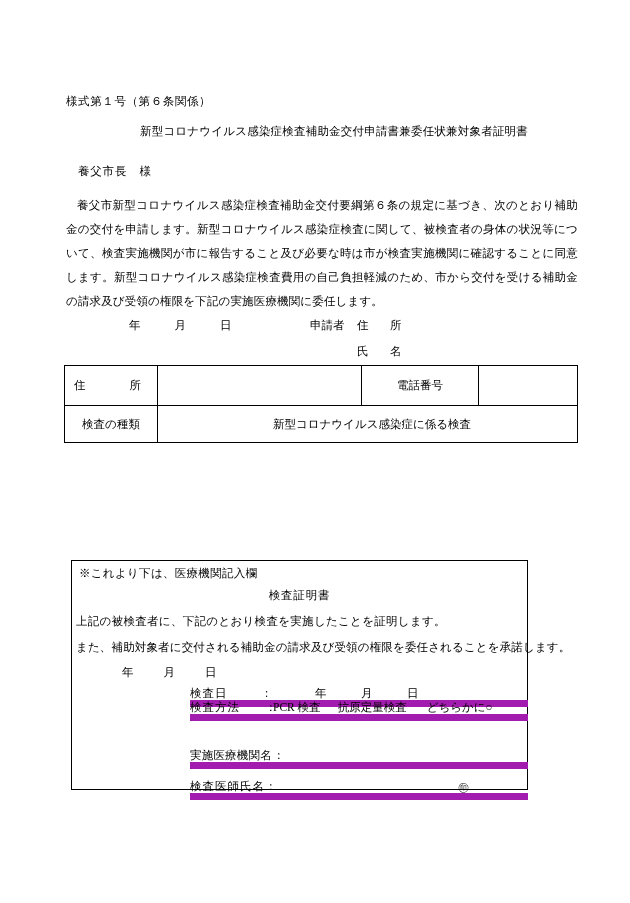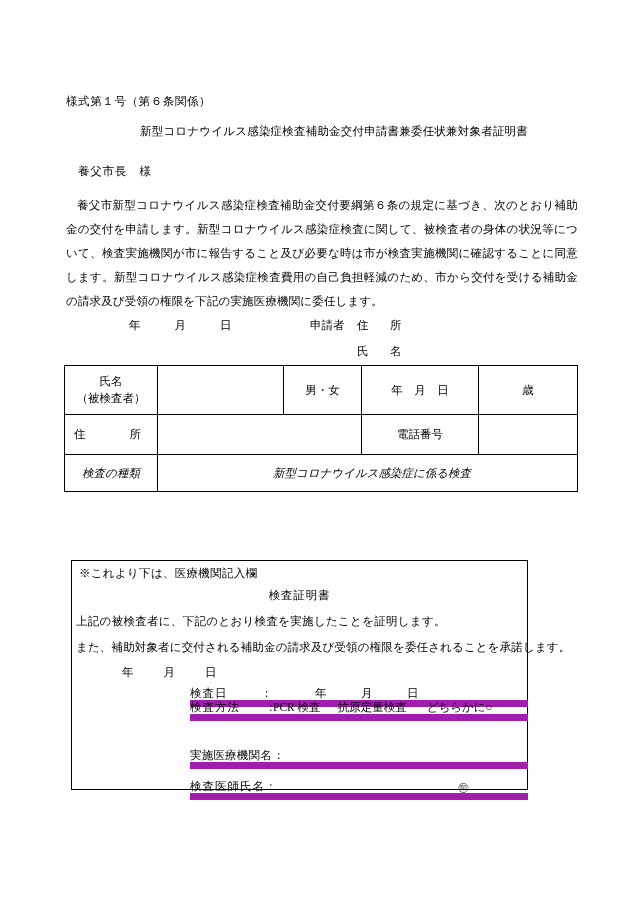--- a/index.html
+++ b/index.html
@@ -110,21 +110,21 @@
   .main-table td {
     border: 1px solid #000000;
     padding: 0;
     text-align: center;
     vertical-align: middle;
     line-height: 19px;
   }
   .r1 td { height: 25px; }
   .r2 td { height: 48px; }
   .r3 td { height: 39px; }
-  .r4 td { height: 36px; font-style: italic; }
+  .r4 td { height: 36px; }
   .cell-sp { letter-spacing: 4px; }
   .cell-sp-wide { letter-spacing: 7px; }
   .cell-left {
     text-align: right;
     padding-left: 9px !important;
   }
   .name-stack { line-height: 17px; }
 
   
   .lower-box {
@@ -240,32 +240,20 @@
 
   <table class="main-table">
     <colgroup>
       <col style="width:93px">
       <col style="width:126px">
       <col style="width:78px">
       <col style="width:117px">
       <col style="width:99px">
     </colgroup>
     <tbody>
-      <tr class="r2">
-        <td>
-          <div class="name-stack">
-            <div>氏名</div>
-            <div>（被検査者）</div>
-          </div>
-        </td>
-        <td></td>
-        <td>男・女</td>
-        <td>年　月　日</td>
-        <td>歳</td>
-      </tr>
       <tr class="r3">
         <td class="cell-sp-wide">住　　所</td>
         <td colspan="2"></td>
         <td>電話番号</td>
         <td></td>
       </tr>
       <tr class="r4">
         <td>検査の種類</td>
         <td colspan="4" class="cell-left">新型コロナウイルス感染症に係る検査</td>
       </tr>

